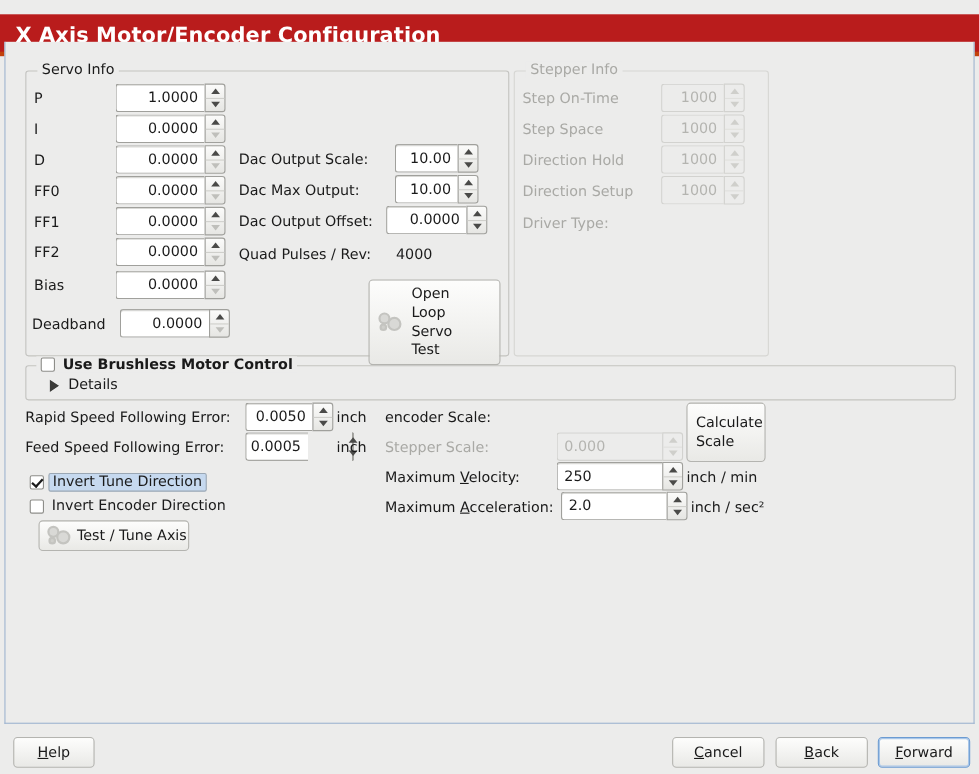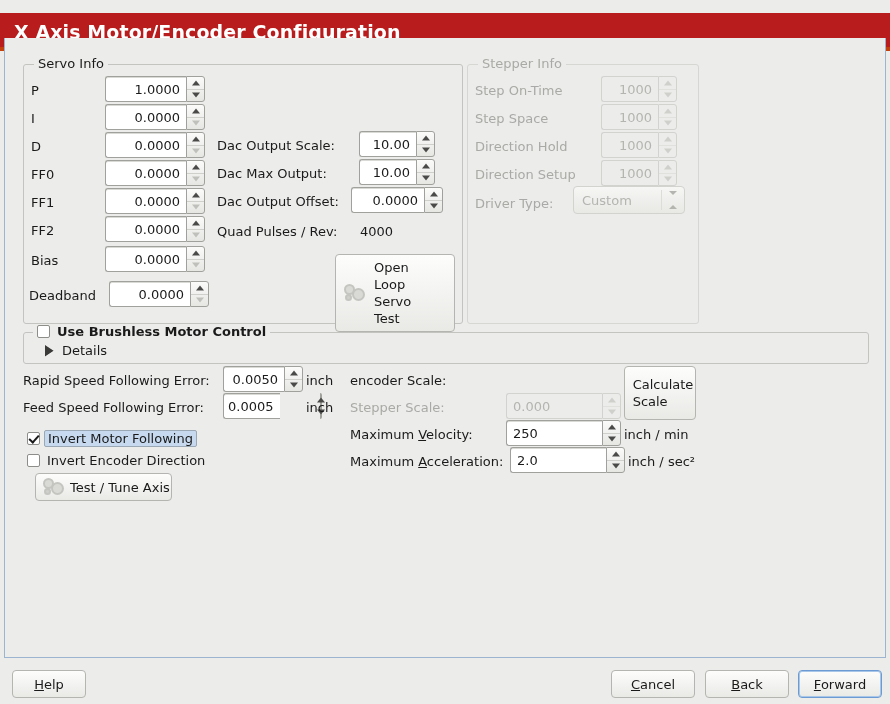--- a/index.html
+++ b/index.html
@@ -326,25 +326,20 @@
     <div class="lab dis" style="left:470px;top:129px;">Direction Setup</div>
     <div class="spin dis" style="left:596px;top:122px;width:76px;">
       <div class="fld">1000</div>
       <div class="btns">
         <div class="ar up"></div>
         <div class="ar dn"></div>
       </div>
     </div>
 
     <div class="lab dis" style="left:470px;top:158px;">Driver Type:</div>
-    <div class="combo" style="left:568px;top:148px;width:112px;">
-      <span class="cval">Custom</span>
-      <span class="cdiv"></span>
-      <span class="carr"></span>
-    </div>
 
     <div class="groupbox" style="left:18px;top:294px;width:846px;height:32px;"></div>
     <div class="cbx" style="left:28px;top:286px;background:#ececeb;padding:0 4px;">
       <span class="box"></span>
       <span class="ctext bold">Use Brushless Motor Control</span>
     </div>
     <div class="expander" style="left:26px;top:305px;margin-left:14px;">
       <span class="tri"></span>
       <span>Details</span>
     </div>
@@ -364,21 +359,21 @@
       <div class="fld">0.0005</div>
       <div class="btns">
         <div class="ar up"></div>
         <div class="ar dn"></div>
       </div>
     </div>
     <div class="lab" style="left:301px;top:362px;">inch</div>
 
     <div class="cbx" style="left:22px;top:393px;">
       <span class="box on"></span>
-      <span class="ctext sel">Invert Motor Following</span>
+      <span class="ctext sel">Invert Tune Direction</span>
     </div>
     <div class="cbx" style="left:22px;top:415px;">
       <span class="box"></span>
       <span class="ctext">Invert Encoder Direction</span>
     </div>
 
     <div class="btn" style="left:30px;top:435px;width:137px;height:28px;justify-content:flex-start;padding-left:7px;">
       <span class="gears">
         <i class="g1"></i>
           <i class="g2"></i>

